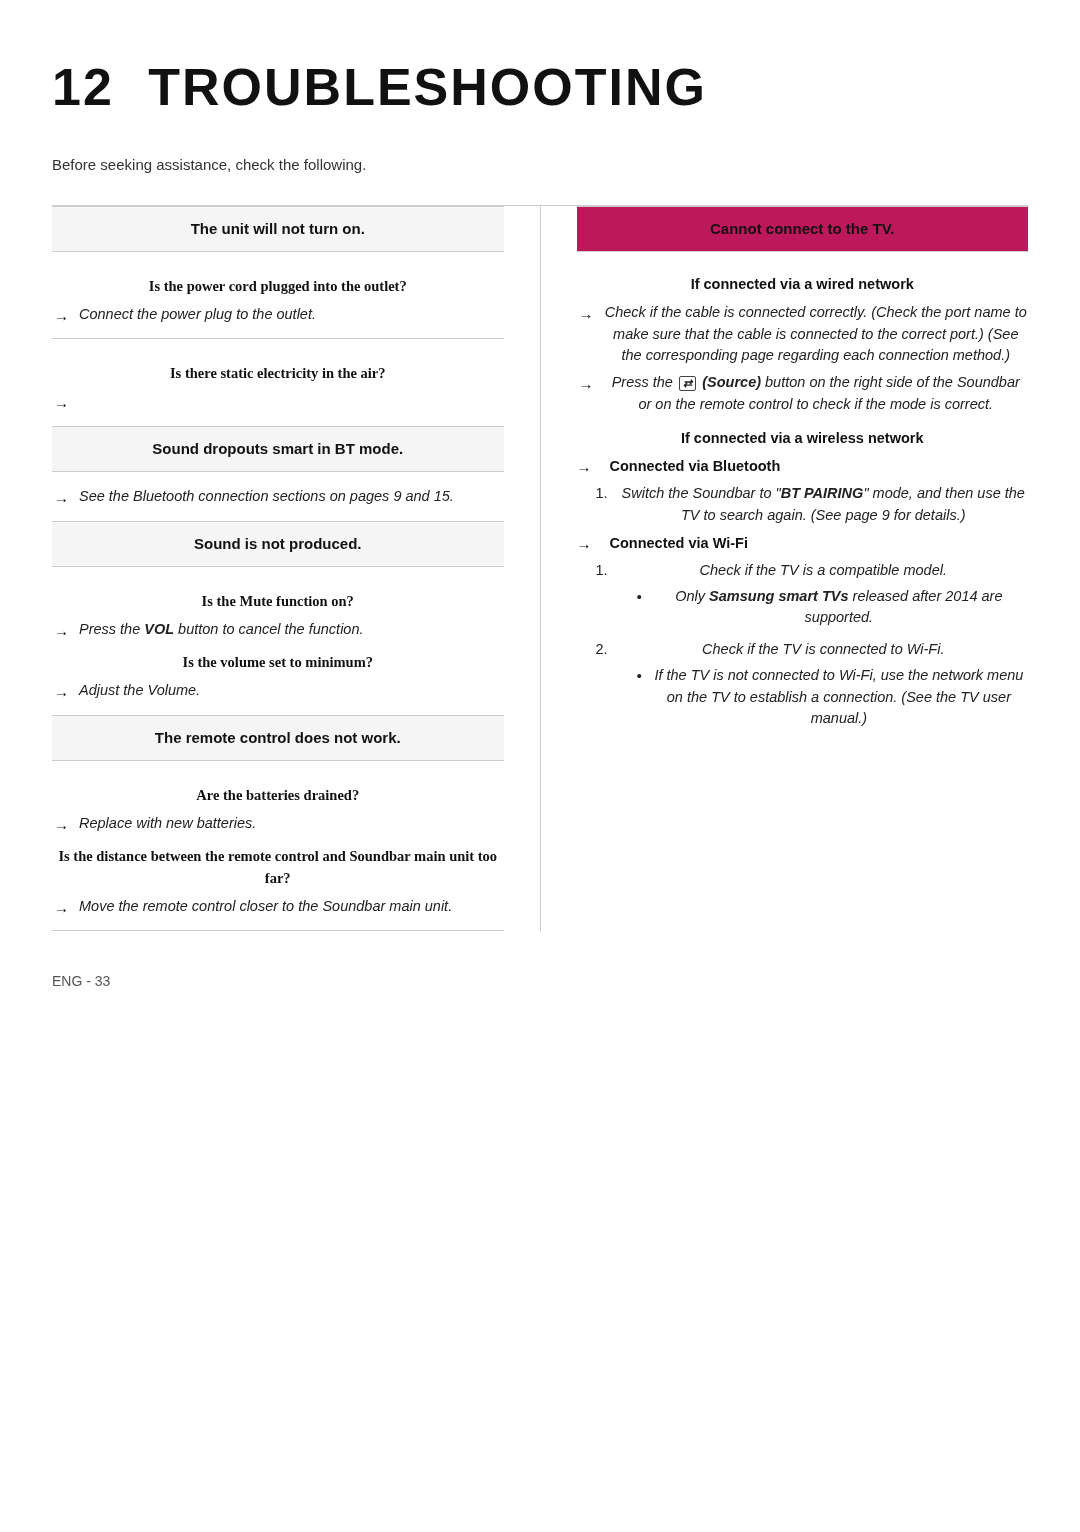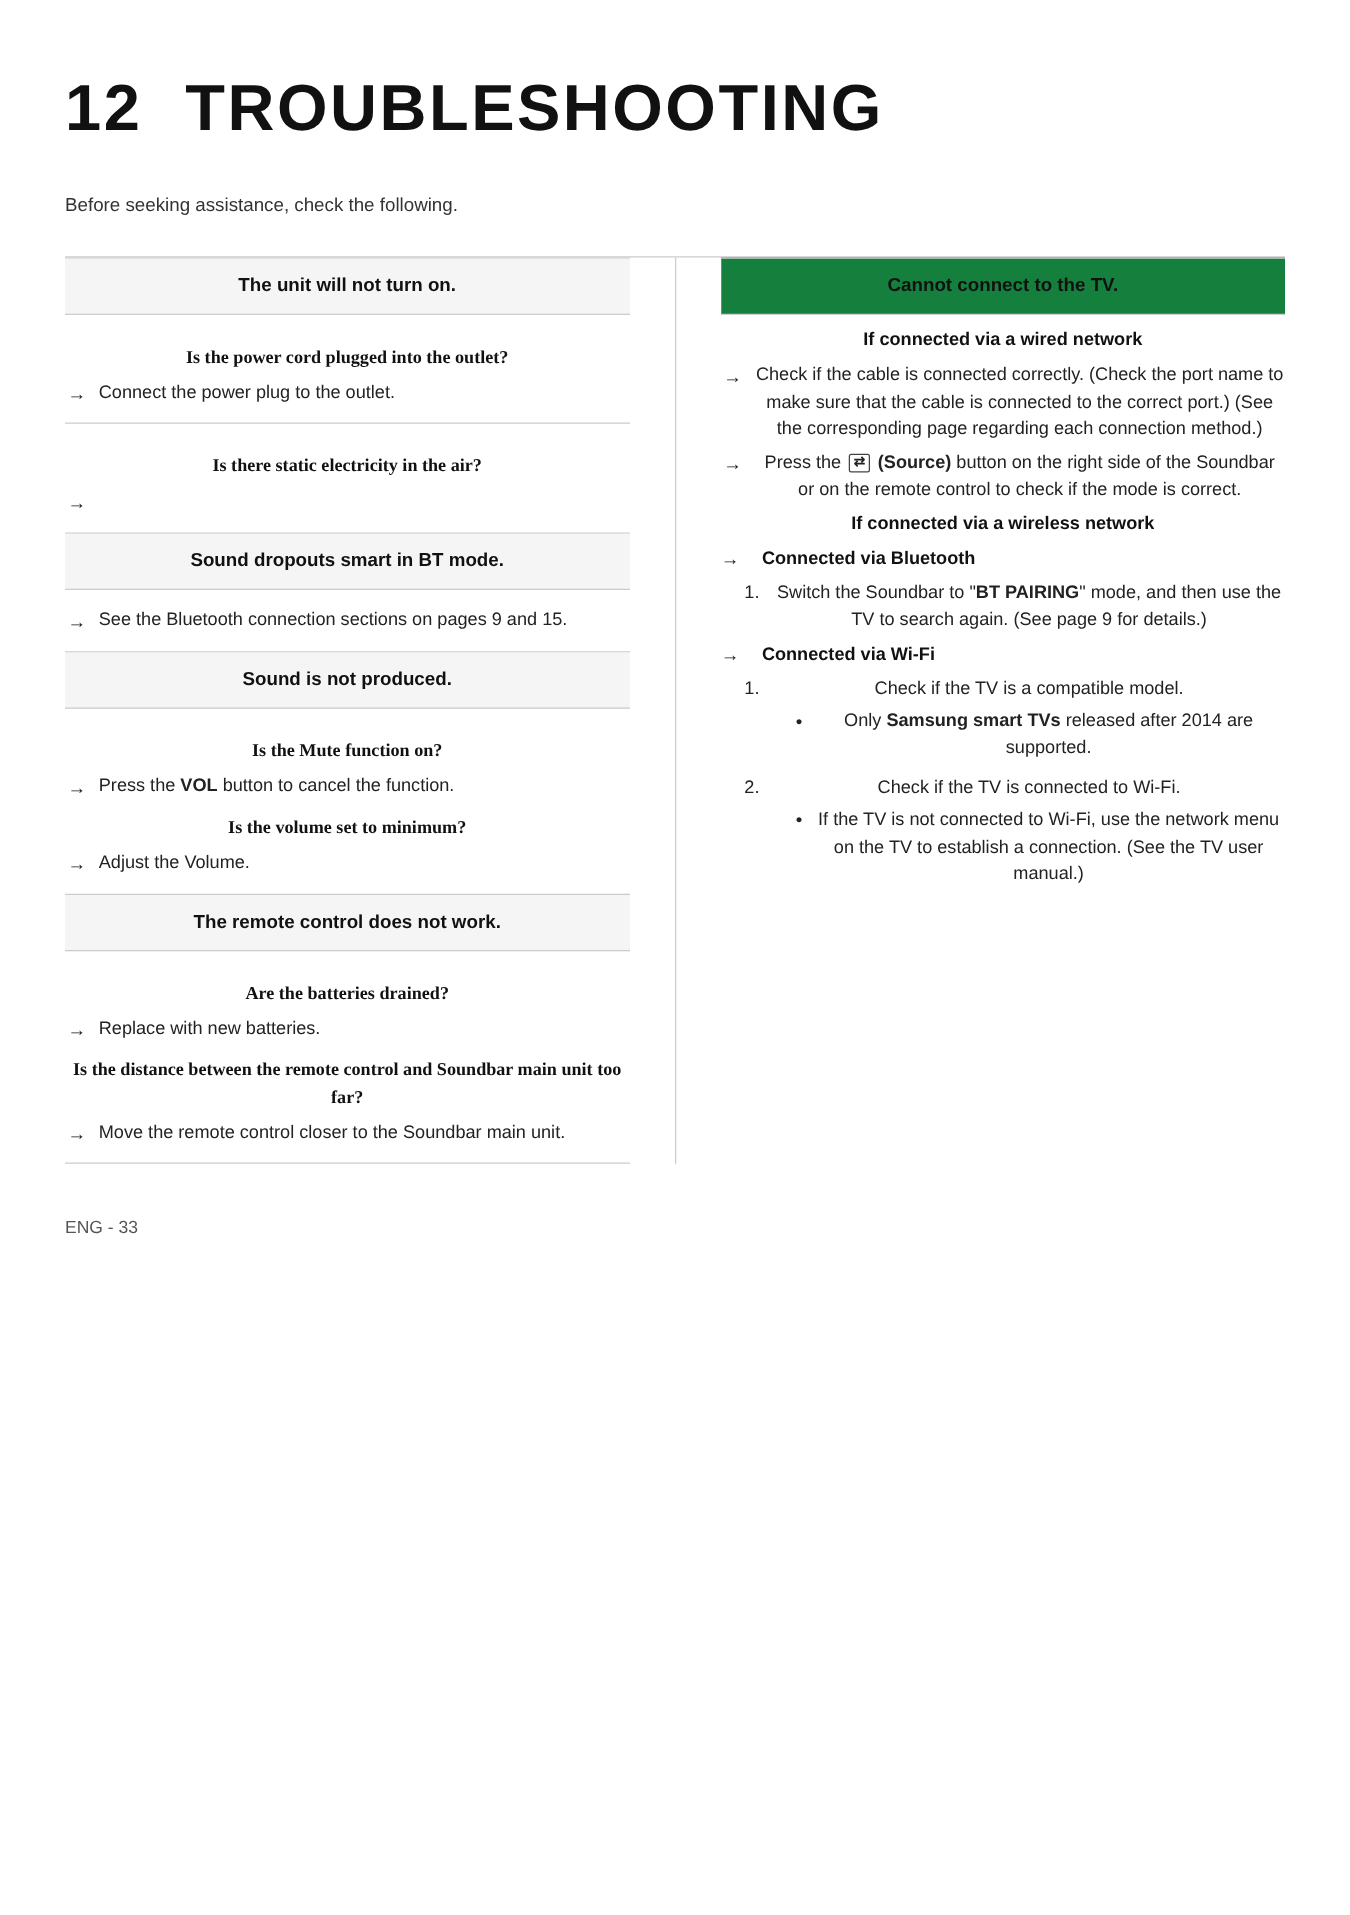--- a/index.html
+++ b/index.html
@@ -91,20 +91,21 @@
       color: #111;
       margin-right: 10px;
       margin-top: 1px;
       flex-shrink: 0;
     }
 
     .arrow-text {
       font-size: 14.5px;
       color: #222;
       line-height: 1.5;
+      font-style: italic;
     }
 
     .bold-inline {
       font-weight: 700;
     }
 
     .numbered-item {
       display: flex;
       flex-direction: row;
       align-items: flex-start;
@@ -140,20 +141,21 @@
     .bullet-text {
       font-size: 14.5px;
       color: #222;
       line-height: 1.5;
     }
 
     .subsection-label {
       font-size: 14.5px;
       font-weight: 700;
       color: #111;
+      margin-top: 12px;
       margin-bottom: 6px;
     }
 
     .sub-arrow-label {
       font-size: 14.5px;
       font-weight: 700;
       color: #111;
       margin-bottom: 4px;
       display: flex;
       align-items: center;
@@ -173,21 +175,21 @@
       vertical-align: middle;
       margin: 0 2px;
     }
 
     .right-section-header {
       font-size: 15px;
       font-weight: 700;
       color: #111;
       border-top: 1.5px solid #ccc;
       border-bottom: 1.5px solid #ccc;
-      background: #15803d;
+      background: #be185d;
       padding: 11px 14px;
       margin-top: 0;
     }
 
     .right-section-content {
       padding: 10px 0 6px 0;
     }
 
     .footer {
       margin-top: 40px;

